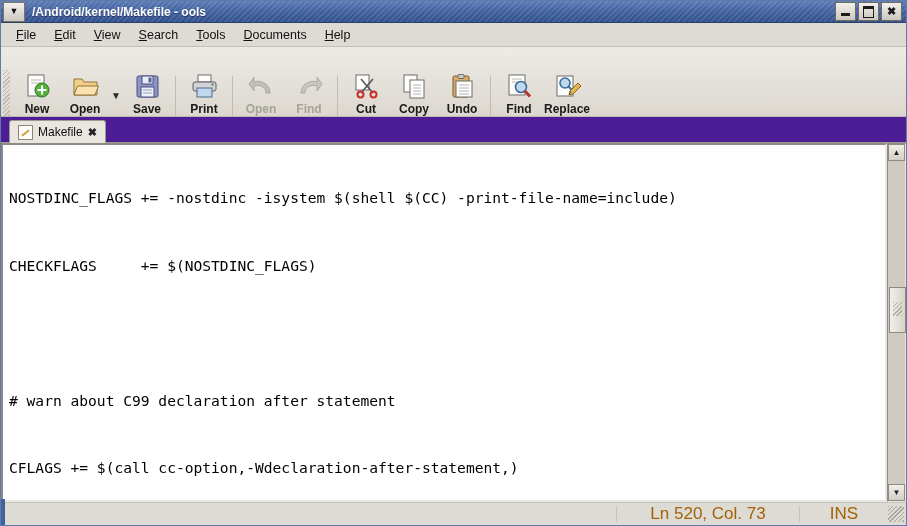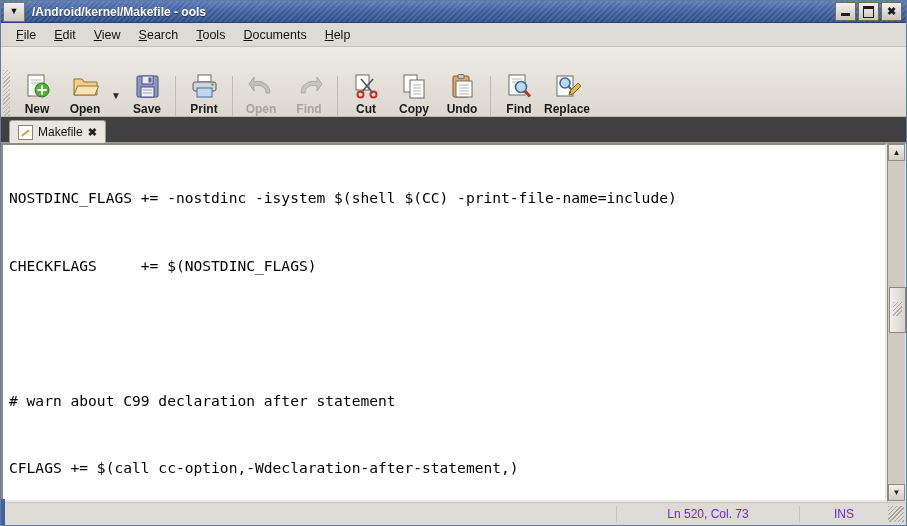--- a/index.html
+++ b/index.html
@@ -87,21 +87,21 @@
   .sep{width:1px;height:40px;background:#c0bcb3;margin:4px 4px 0 4px;}
   .arrow-down{
     width:14px;align-self:center;margin-top:16px;
     color:#2a2a2a;font-size:10px;text-align:center;
   }
 
   
   .tabbar{
     height:25px;flex:0 0 25px;
     display:flex;align-items:flex-end;
-    background:#404040;
+    background:#4c1d95;
     padding-left:8px;
     border-bottom:1px solid #9d9a92;
   }
   .tab{
     display:flex;align-items:center;gap:5px;
     height:22px;padding:0 8px;
     background:#e9e6e0;
     border:1px solid #9d9a92;border-bottom:none;
     border-radius:3px 3px 0 0;
     position:relative;top:1px;
@@ -168,21 +168,21 @@
     content:"";position:absolute;left:3px;top:14px;width:9px;height:14px;
     background:repeating-linear-gradient(135deg,#b2ada3 0 1px,transparent 1px 3px);
   }
 
   
   .statusbar{
     height:22px;flex:0 0 22px;
     display:flex;align-items:center;
     background:#dedbd4;
     border-top:1px solid #c8c4bb;
-    font-size:12px;color:#6d28d9;
+    font-size:17px;color:#a16207;
     position:relative;
   }
   .st-spacer{flex:1 1 auto;}
   .st-cell{
     padding:0 16px;white-space:nowrap;
     border-left:1px solid #c8c4bb;height:16px;display:flex;align-items:center;
   }
   .st-pos{min-width:150px;justify-content:center;}
   .st-ins{min-width:56px;justify-content:center;text-align:right;}
   .st-grip{

